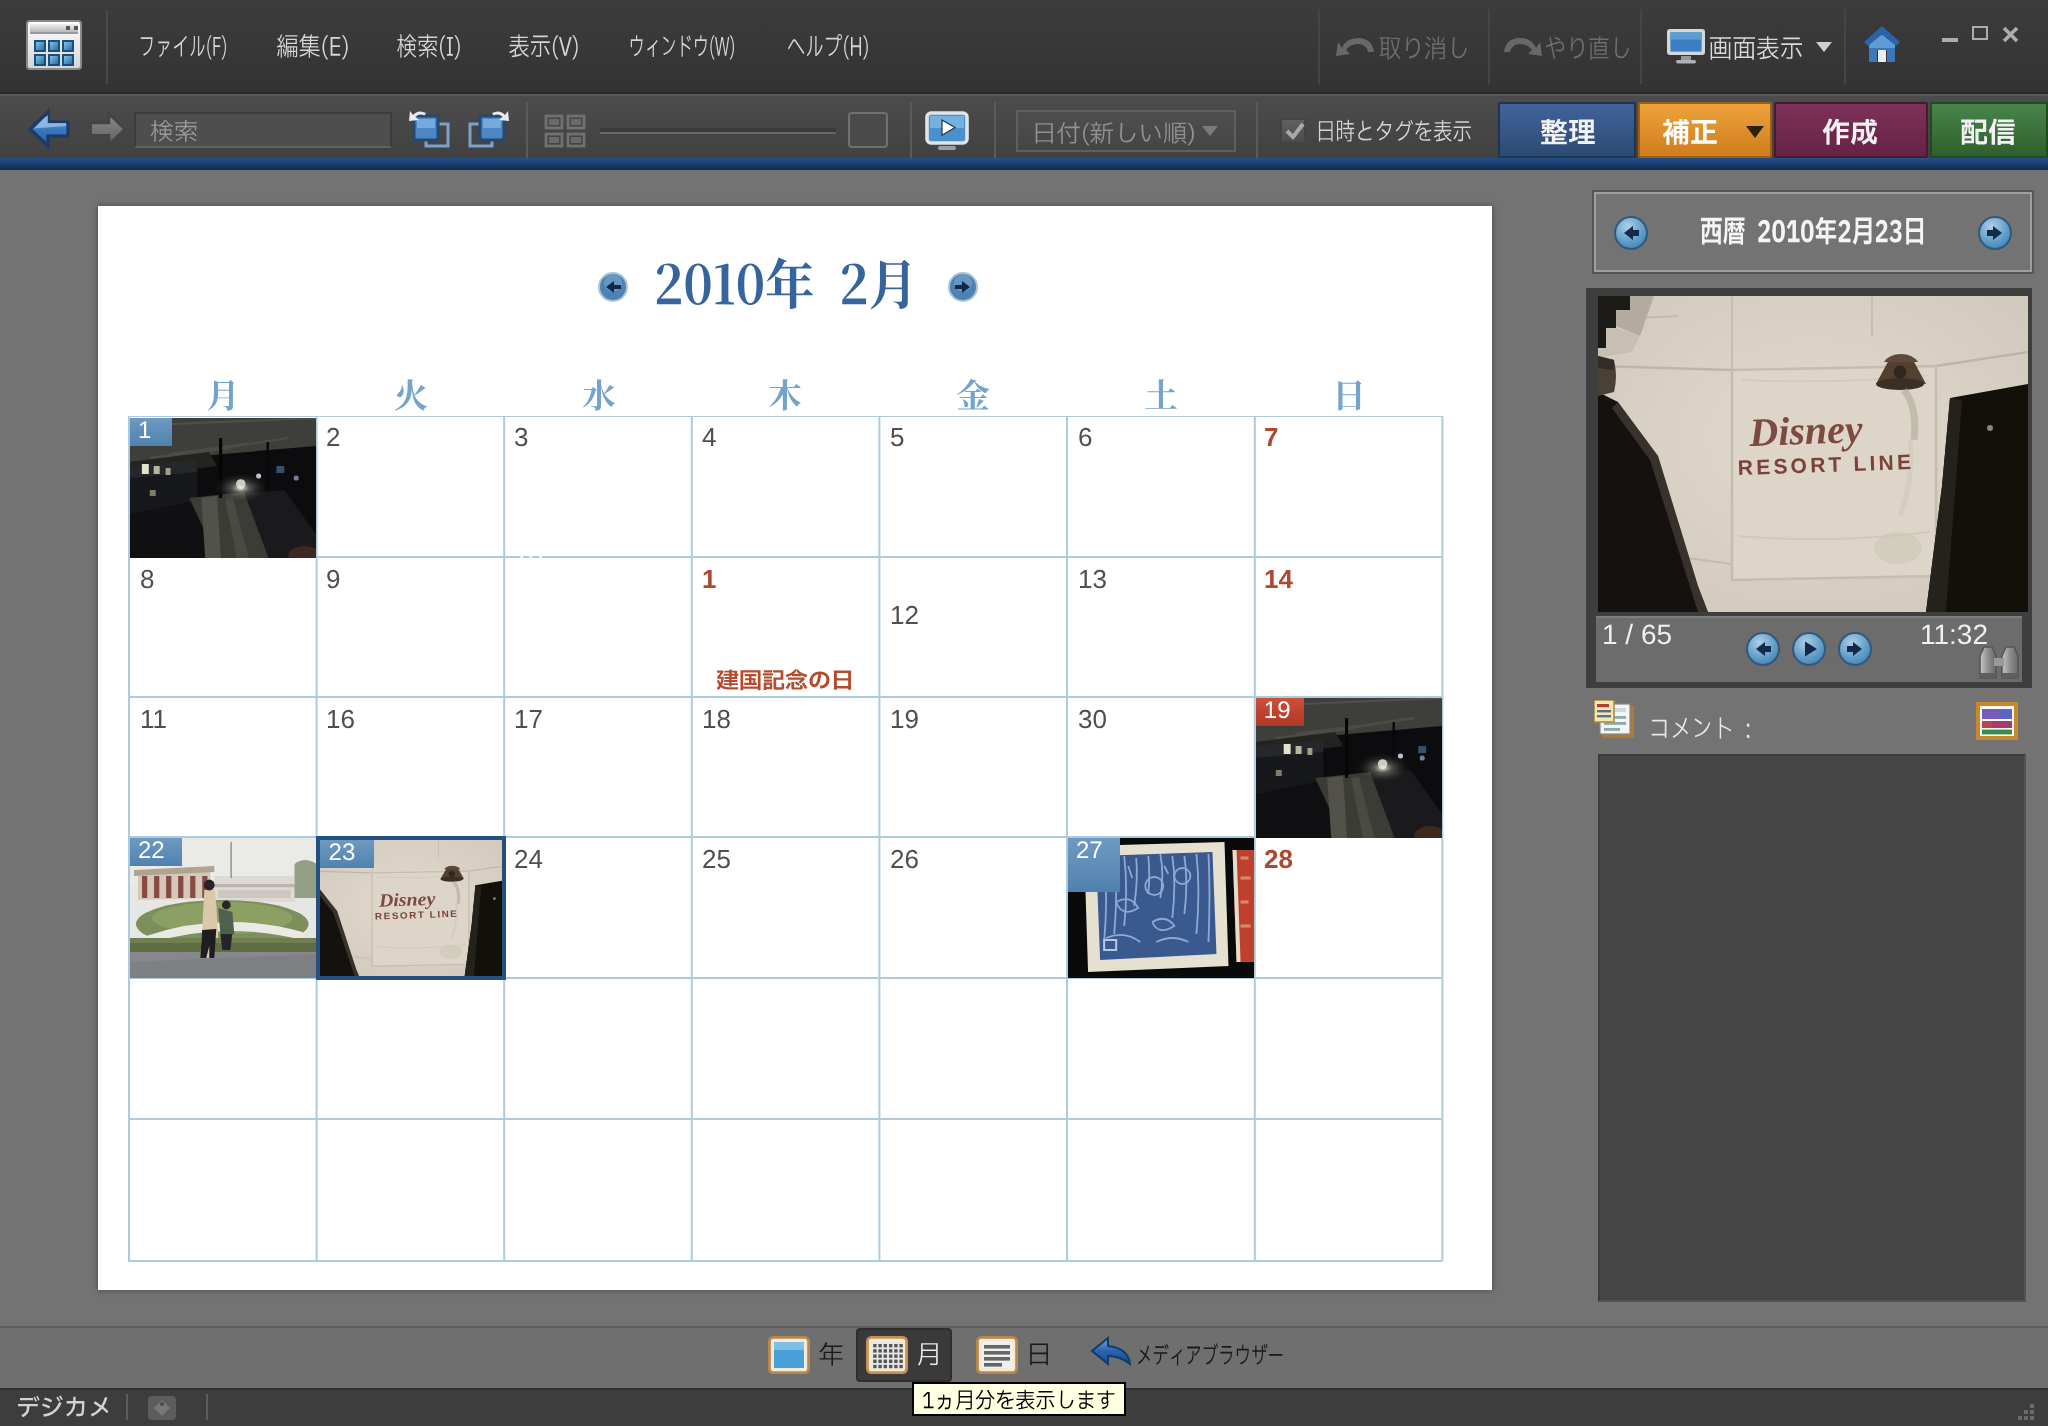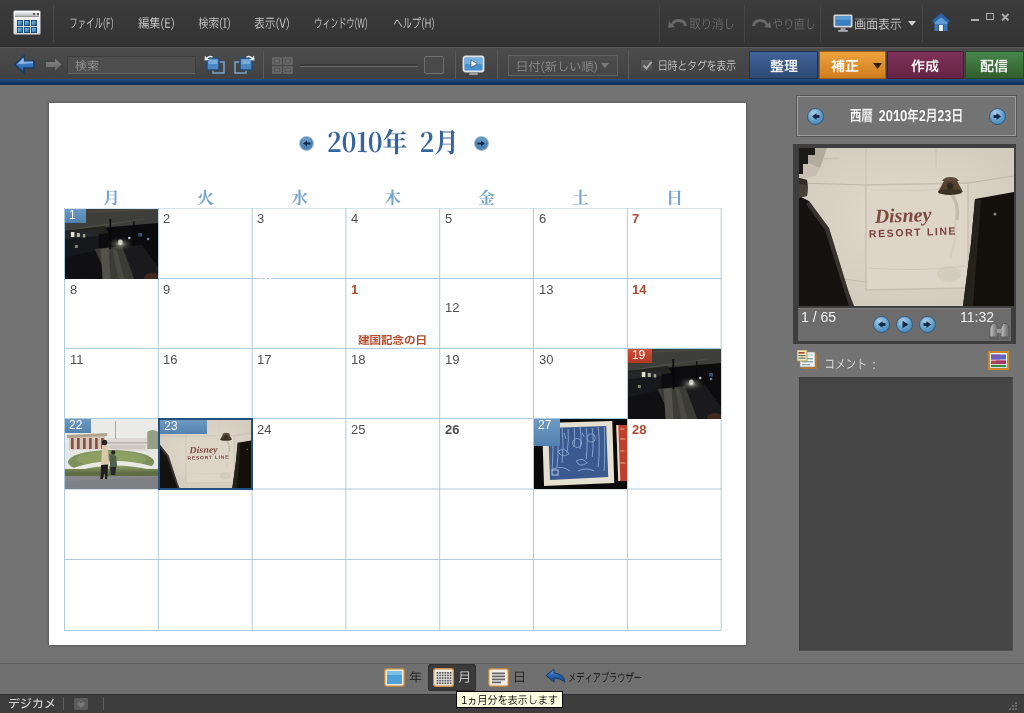--- a/index.html
+++ b/index.html
@@ -290,21 +290,21 @@
 <div class="abs" style="left:539px;top:282px;font-size:13px;color:#4f4f4f;">13</div>
 <div class="abs" style="left:632px;top:282px;font-size:13px;color:#ab4931;font-weight:bold">14</div>
 <div class="abs" style="left:70px;top:352px;font-size:13px;color:#4f4f4f;">11</div>
 <div class="abs" style="left:163px;top:352px;font-size:13px;color:#4f4f4f;">16</div>
 <div class="abs" style="left:257px;top:352px;font-size:13px;color:#4f4f4f;">17</div>
 <div class="abs" style="left:351px;top:352px;font-size:13px;color:#4f4f4f;">18</div>
 <div class="abs" style="left:445px;top:352px;font-size:13px;color:#4f4f4f;">19</div>
 <div class="abs" style="left:539px;top:352px;font-size:13px;color:#4f4f4f;">30</div>
 <div class="abs" style="left:257px;top:422px;font-size:13px;color:#4f4f4f;">24</div>
 <div class="abs" style="left:351px;top:422px;font-size:13px;color:#4f4f4f;">25</div>
-<div class="abs" style="left:445px;top:422px;font-size:13px;color:#4f4f4f;font-weight:bold;">26</div>
+<div class="abs" style="left:445px;top:422px;font-size:13px;color:#4f4f4f;">26</div>
 <div class="abs" style="left:632px;top:422px;font-size:13px;color:#ab4931;font-weight:bold">28</div>
 <div style="position:absolute;left:358.33500000000004px;top:333.0px;"><svg width="71" height="14" viewBox="0 -11.0 71 13.8" style="overflow:visible">
       <g transform="scale(1.0455,1)">
         <path d="M4.1 -5.6H6.3V-6.2H3.6V-7.2H6.3V-7.8H4.0V-8.7H6.3V-9.3H7.5V-8.7H10.1V-7.2H10.7V-6.2H10.1V-4.6H7.5V-4.1H10.2V-3.1H7.5V-2.5H10.5V-1.6H7.5V-0.8H6.3V-1.6H3.6V-2.5H6.3V-3.1H3.9V-4.1H6.3V-4.6H4.1ZM10.7 -0.5 10.4 0.7H5.7Q3.6 0.7 2.3 -0.5Q1.8 0.3 1.1 0.9L0.3 -0.1Q1 -0.7 1.5 -1.4Q0.8 -2.4 0.4 -3.8L1.5 -4.1Q1.7 -3.3 2.1 -2.7Q2.4 -3.5 2.5 -4.7H0.6V-5.7Q1.3 -6.5 2.1 -7.7H0.5V-8.8H3.5V-7.8Q2.9 -7 2 -5.7H3.7V-4.9Q3.5 -3 2.9 -1.6Q3.4 -1.1 4.2 -0.8Q5 -0.5 6 -0.5ZM8.9 -7.8H7.5V-7.2H8.9ZM7.5 -5.6H8.9V-6.2H7.5Z M11.7 1.0V-9.0H21.3V1.0H20.0V0.3H13.0V1.0ZM13 -0.9H20.0V-7.8H13.0ZM19.5 -2.7V-1.6H13.5V-2.7H15.8V-4.0H13.9V-5.0H15.8V-6.0H13.7V-7.1H19.3V-6.0H17.0V-5.0H19.0V-4.0H18.5Q18.9 -3.4 19.1 -3.0L18.3 -2.7ZM17 -4.0V-2.7H18.0Q17.9 -3 17.5 -3.6L18.3 -4.0Z M26.9 -7.9H22.9V-9.0H26.9ZM31.4 -2.7 32.6 -2.3V-0.4Q32.6 0.2 32.3 0.5Q32 0.8 31.4 0.8H28.7Q28 0.8 27.8 0.5Q27.5 0.2 27.5 -0.4V-5.4H30.9V-7.8H27.3V-9.0H32.2V-4.2H28.8V-0.9Q28.8 -0.7 28.9 -0.6Q29 -0.5 29.2 -0.5H31.4ZM27.3 -6.3H22.4V-7.5H27.3ZM26.8 -4.8H22.9V-5.9H26.8ZM26.8 -3.2H22.9V-4.3H26.8ZM22.8 0.9V-2.8H26.9V0.5H24.1V0.9ZM24.1 -1.7V-0.6H25.7V-1.7Z M36.3 -6.6Q35.4 -6.1 33.8 -5.5L33.3 -6.7Q35.2 -7.3 36.2 -7.9Q37.2 -8.5 37.7 -9.3H39.2Q39.6 -8.5 40.7 -7.9Q41.7 -7.3 43.7 -6.7L43.2 -5.5Q41.6 -6.1 40.7 -6.5V-6.0H36.3ZM38.4 -8.7Q38.1 -7.8 37.2 -7.1H39.7Q38.8 -7.8 38.5 -8.7ZM42.4 -4.4Q41.4 -3.2 40.3 -2.4L39.4 -3.2Q40.3 -3.9 40.7 -4.2H34.4V-5.4H42.4ZM38.5 -3.4Q39.4 -2.8 40.2 -2.0L39.4 -1.1Q38.5 -1.9 37.6 -2.6ZM40.2 -0.4V-1.6L41.5 -1.3V-0.5Q41.5 0.2 41.2 0.5Q40.9 0.7 40.3 0.7H37.5Q36.9 0.7 36.6 0.6Q36.3 0.5 36.1 0.2Q36 -0.2 36 -0.7V-3.1H37.4V-0.8Q37.4 -0.6 37.4 -0.5Q37.5 -0.4 37.8 -0.4ZM42.1 -2.9Q43.1 -1.5 43.7 -0.1L42.5 0.4Q41.8 -1.2 41 -2.3ZM33.3 -0.2Q34.2 -1.4 34.6 -2.8L35.8 -2.4Q35.3 -0.9 34.4 0.5Z M54.3 -4.2Q54.3 -2.3 53.2 -1.1Q52.1 0 50 0.3L49.6 -1.2Q51.3 -1.4 52 -2.1Q52.8 -2.8 52.8 -4.2Q52.8 -5.4 52.2 -6.1Q51.5 -6.8 50.3 -7.0Q50.1 -4.8 49.7 -3.3Q49.3 -1.9 48.6 -1.2Q48 -0.5 47.1 -0.5Q46.5 -0.5 45.9 -0.8Q45.4 -1.1 45.1 -1.8Q44.7 -2.5 44.7 -3.5Q44.7 -4.9 45.4 -6.0Q46 -7.1 47.1 -7.7Q48.3 -8.4 49.7 -8.4Q51 -8.4 52.1 -7.8Q53.1 -7.3 53.7 -6.4Q54.3 -5.4 54.3 -4.2ZM48.9 -7.0Q48.1 -6.8 47.5 -6.4Q46.8 -5.9 46.5 -5.2Q46.2 -4.4 46.2 -3.6Q46.2 -2.8 46.4 -2.4Q46.7 -2 47.1 -2.0Q47.5 -2 47.8 -2.5Q48.1 -3 48.4 -4.1Q48.7 -5.3 48.9 -7.0Z M56.4 0.8V-8.9H64.6V0.8H63.2V0.2H57.8V0.8ZM63.2 -5.0V-7.6H57.8V-5.0ZM57.8 -3.8V-1.1H63.2V-3.8Z" fill="#b44c2e"></path>
       </g>
     </svg></div>
 <svg class="abs" style="left:65.0px;top:208.5px" width="93" height="70" viewBox="0 0 94 70" preserveAspectRatio="none">
 <defs>
       <radialGradient id="nga" cx=".5" cy=".5" r=".5">
         <stop offset="0" stop-color="#f2f2ea"></stop>
@@ -435,21 +435,21 @@
 <path d="M0 30 L8 32 L8 37 L0 36 Z" fill="#332c24"></path>
 <path d="M139 44 L164 44 L157 31 L146 31 Z" fill="#53402f"></path>
 <path d="M143 33 a 9 6 0 0 1 17 0 Z" fill="#5d4a3c"></path>
 <ellipse cx="151" cy="44" rx="12" ry="3" fill="#3c2f26"></ellipse>
 <circle cx="151" cy="38" r="3.2" fill="#302620"></circle>
 <path d="M153 47 Q160 56 158 72" stroke="#a8a190" stroke-width="3.5" fill="none" opacity=".5"></path>
 <path d="M156 72 Q158 92 151 110" stroke="#c2bbab" stroke-width="2.5" fill="none" opacity=".3"></path>
 <text x="104" y="74" text-anchor="middle" font-family="Liberation Serif,serif" font-style="italic" font-weight="bold" font-size="21" fill="#7d4a40" transform="rotate(-2,104,68)">Disney</text>
 <text x="114" y="88" text-anchor="middle" font-family="Liberation Sans,sans-serif" font-weight="bold" font-size="10.5" letter-spacing="1.6" fill="#7a423a" transform="rotate(-2,114,84)">RESORT LINE</text>
 </svg>
-<div class="abs" style="left:160.3px;top:420.0px;width:47px;height:14px;background:linear-gradient(#6e9ac2,#5081ae);color:#fff;font-size:12px;line-height:13px;padding-left:4px">23</div>
+<div class="abs" style="left:160.3px;top:420.0px;width:27px;height:14px;background:linear-gradient(#6e9ac2,#5081ae);color:#fff;font-size:12px;line-height:13px;padding-left:4px">23</div>
 <svg class="abs" style="left:534.0px;top:419px" width="93.3" height="70" viewBox="0 0 93 70" preserveAspectRatio="none">
 <rect width="93" height="70" fill="#0a0a0a"></rect>
 <path d="M8 4 L78 2 L80 64 L10 67 Z" fill="#e6e0d0"></path>
 <path d="M14 9 L72 7 L74 58 L16 61 Z" fill="#39598f"></path>
 <g stroke="#9db8dd" stroke-width=".9" fill="none" opacity=".85">
 <path d="M18 10 Q20 30 18 52"></path>
       <path d="M23 10 Q25 26 23 48"></path>
       <path d="M28 9 Q30 26 28 44"></path>
 <path d="M34 10 Q35 20 33 34"></path>
       <path d="M40 9 Q41 18 40 28"></path>

